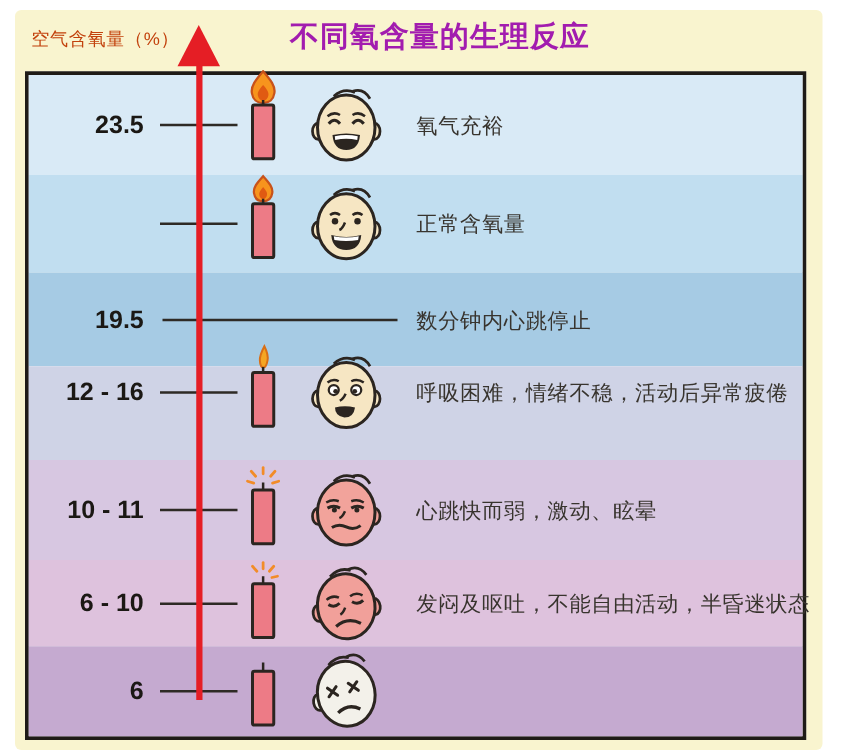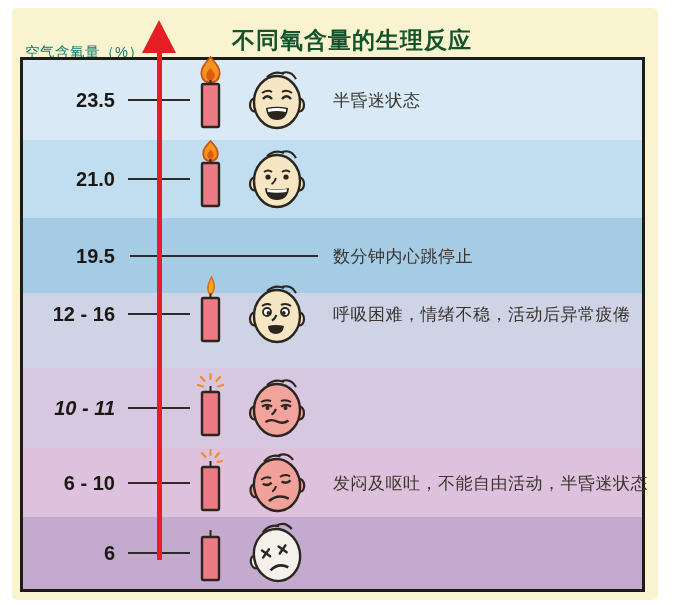--- a/index.html
+++ b/index.html
@@ -1,28 +1,28 @@
 <!DOCTYPE html>
 <html><head>
 <meta charset="utf-8">
 <style>
   html,body{margin:0;padding:0;background:#ffffff;font-family:"Liberation Sans","DejaVu Sans",sans-serif;}
   .stage{position:relative;width:690px;height:605px;background:#ffffff;overflow:hidden;}
   .panel{position:absolute;left:12px;top:8px;width:646px;height:592px;background:#F9F4CF;border-radius:5px;}
-  .axis-label{position:absolute;left:13px;top:35px;font-size:14.5px;color:#0f766e;letter-spacing:.5px;}
-  .title{position:absolute;left:220px;top:17px;width:300px;margin:0;font-size:23px;font-weight:bold;color:#14532d;letter-spacing:1px;}
+  .axis-label{position:absolute;left:13px;top:14px;font-size:14.5px;color:#c2410c;letter-spacing:.5px;}
+  .title{position:absolute;left:220px;top:6px;width:300px;margin:0;font-size:23px;font-weight:bold;color:#a21caf;letter-spacing:1px;}
   .arrow-head{position:absolute;left:130px;top:12px;width:0;height:0;
     border-left:17px solid transparent;border-right:17px solid transparent;border-bottom:33px solid #E51E25;}
   .red-line{position:absolute;left:145px;top:44px;width:5px;height:508px;background:#E51E25;z-index:5;}
   .bands{position:absolute;left:8px;top:49px;width:625px;height:535px;border:3px solid #1F1B17;box-sizing:border-box;background:#fff;}
   .band{position:absolute;left:0;width:100%;z-index:1;}
   .b1{top:0;height:80px;} .b2{top:80px;height:78px;} .b3{top:158px;height:75px;}
   .b4{top:233px;height:75px;} .b5{top:308px;height:80px;} .b6{top:388px;height:69px;} .b7{top:457px;height:72px;}
   .row{position:absolute;left:0;width:100%;height:60px;z-index:3;}
-  .r1{top:10px;} .r2{top:89px;} .r3{top:166px;} .r4{top:224px;} .r5{top:318px;font-style:italic;} .r6{top:393px;text-decoration:underline;} .r7{top:463px;}
+  .r1{top:10px;} .r2{top:89px;} .r3{top:166px;} .r4{top:224px;} .r5{top:318px;} .r6{top:393px;text-decoration:underline;} .r7{top:463px;}
   .num{position:absolute;left:0;top:0;width:92px;height:60px;display:flex;align-items:center;justify-content:flex-end;
     font-size:20px;font-weight:bold;color:#1B1814;white-space:nowrap;}
   .tick{position:absolute;left:105px;top:29px;width:62px;height:2.4px;background:#2E2A25;}
   .tick-long{position:absolute;left:107px;top:29px;width:188px;height:2.4px;background:#2E2A25;}
   .candle{position:absolute;left:166px;top:-14px;width:44px;height:74px;}
   .face{position:absolute;left:225px;top:-3px;width:58px;height:64px;}
   .desc{position:absolute;left:310px;top:0;height:60px;display:flex;align-items:center;
     font-size:17px;color:#38342E;white-space:nowrap;letter-spacing:.5px;}
 </style>
 </head>
@@ -60,25 +60,24 @@
           <ellipse cx="29" cy="35" rx="23" ry="26" fill="#F6E6C3" stroke="#2B2520" stroke-width="2.4"></ellipse>
           <path d="M34,6 Q43,3 48,12" fill="none" stroke="#2B2520" stroke-width="2.2"></path>
           <path d="M19,10 Q27,3 36,7" fill="none" stroke="#2B2520" stroke-width="2.2"></path>
           <path d="M14,26 Q19,22 24,25" fill="none" stroke="#2B2520" stroke-width="2"></path>
           <path d="M34,25 Q39,22 44,26" fill="none" stroke="#2B2520" stroke-width="2"></path>
           <path d="M15,32 Q19.5,26.5 24,32" fill="none" stroke="#2B2520" stroke-width="2.4"></path>
           <path d="M34,32 Q38.5,26.5 43,32" fill="none" stroke="#2B2520" stroke-width="2.4"></path>
           <path d="M18,41 Q29,38.5 40,41 Q39,53 29,53 Q19,53 18,41 Z" fill="#2B2520"></path>
           <path d="M19.8,42 Q29,40 38.2,42 L37.8,45 Q29,43 20.2,45 Z" fill="#ffffff"></path>
         </svg>
-        <span class="desc">半昏迷状态</span>
+        <span class="desc">氧气充裕</span>
       </div>
 
       <div class="row r2">
-        <span class="num">21.0</span>
         <span class="tick"></span>
         <svg class="candle" viewBox="0 0 44 74">
           <path d="M21.5,6 C26.5,11.5 29.5,15 28.8,19.5 C28.2,23.5 25.4,26 21.5,26 C17.6,26 14.8,23.5 14.2,19.5 C13.5,15 16.5,11.5 21.5,6 Z" fill="#F7941D" stroke="#C8521A" stroke-width="1.8"></path>
           <path d="M21.5,14.5 C23.9,17.3 25,19 24.6,21 C24.2,23 22.9,24.2 21.5,24.2 C20.1,24.2 18.8,23 18.4,21 C18,19 19.1,17.3 21.5,14.5 Z" fill="#E05A12"></path>
           <path d="M21.5,28 L21.5,24" stroke="#2B2520" stroke-width="2"></path>
           <rect x="13" y="28" width="17" height="43" rx="1.5" fill="#ED7B86" stroke="#2B2520" stroke-width="2.4"></rect>
         </svg>
         <svg class="face" viewBox="0 0 58 64">
           <ellipse cx="6.5" cy="38" rx="4.5" ry="6.5" fill="#F6E6C3" stroke="#2B2520" stroke-width="2.2"></ellipse>
           <ellipse cx="51.5" cy="38" rx="4.5" ry="6.5" fill="#F6E6C3" stroke="#2B2520" stroke-width="2.2"></ellipse>
@@ -86,20 +85,21 @@
           <path d="M34,6 Q43,3 48,12" fill="none" stroke="#2B2520" stroke-width="2.2"></path>
           <path d="M19,10 Q27,3 36,7" fill="none" stroke="#2B2520" stroke-width="2.2"></path>
           <path d="M16,26 Q20,23 24,26" fill="none" stroke="#2B2520" stroke-width="2"></path>
           <path d="M34,26 Q38,23 42,26" fill="none" stroke="#2B2520" stroke-width="2"></path>
           <circle cx="20" cy="31" r="2.6" fill="#2B2520"></circle>
           <circle cx="38" cy="31" r="2.6" fill="#2B2520"></circle>
           <path d="M28,32 Q26,37 23.5,38" fill="none" stroke="#2B2520" stroke-width="2"></path>
           <path d="M17,42 Q29,45 41,42 Q40,54 29,54 Q18,54 17,42 Z" fill="#2B2520"></path>
           <path d="M19,43 Q29,45 39,43 L38.5,46 Q29,47.5 19.5,46 Z" fill="#ffffff"></path>
         </svg>
+        <span class="desc">正常含氧量</span>
       </div>
 
       <div class="row r3">
         <span class="num">19.5</span>
         <span class="tick-long"></span>
         <span class="desc">数分钟内心跳停止</span>
       </div>
 
       <div class="row r4">
         <span class="num">12 - 16</span>
@@ -149,20 +149,21 @@
           <path d="M19,10 Q27,3 36,7" fill="none" stroke="#2B2520" stroke-width="2.2"></path>
           <path d="M13,27 Q18,24 23,26" fill="none" stroke="#2B2520" stroke-width="2"></path>
           <path d="M33,26 Q38,24 43,27" fill="none" stroke="#2B2520" stroke-width="2"></path>
           <path d="M14,31.5 Q19,28.5 24,31.5" fill="none" stroke="#2B2520" stroke-width="2.4"></path>
           <path d="M33,31.5 Q38,28.5 43,31.5" fill="none" stroke="#2B2520" stroke-width="2.4"></path>
           <circle cx="19.5" cy="33" r="2" fill="#2B2520"></circle>
           <circle cx="37.5" cy="33" r="2" fill="#2B2520"></circle>
           <path d="M28,34 Q26,38.5 23.5,39.5" fill="none" stroke="#2B2520" stroke-width="2"></path>
           <path d="M17.5,47 Q23,43.5 29,46.5 Q35,49.5 40.5,45.5" fill="none" stroke="#2B2520" stroke-width="2.4"></path>
         </svg>
+        <span class="desc">心跳快而弱，激动、眩晕</span>
       </div>
 
       <div class="row r6">
         <span class="num">6 - 10</span>
         <span class="tick"></span>
         <svg class="candle" viewBox="0 0 44 74">
           <g stroke="#F28C28" stroke-width="2.2" stroke-linecap="round">
             <path d="M21.5,11 L21.5,16"></path>
             <path d="M13,14 L16.5,18"></path>
             <path d="M30,14 L26.5,18"></path>

